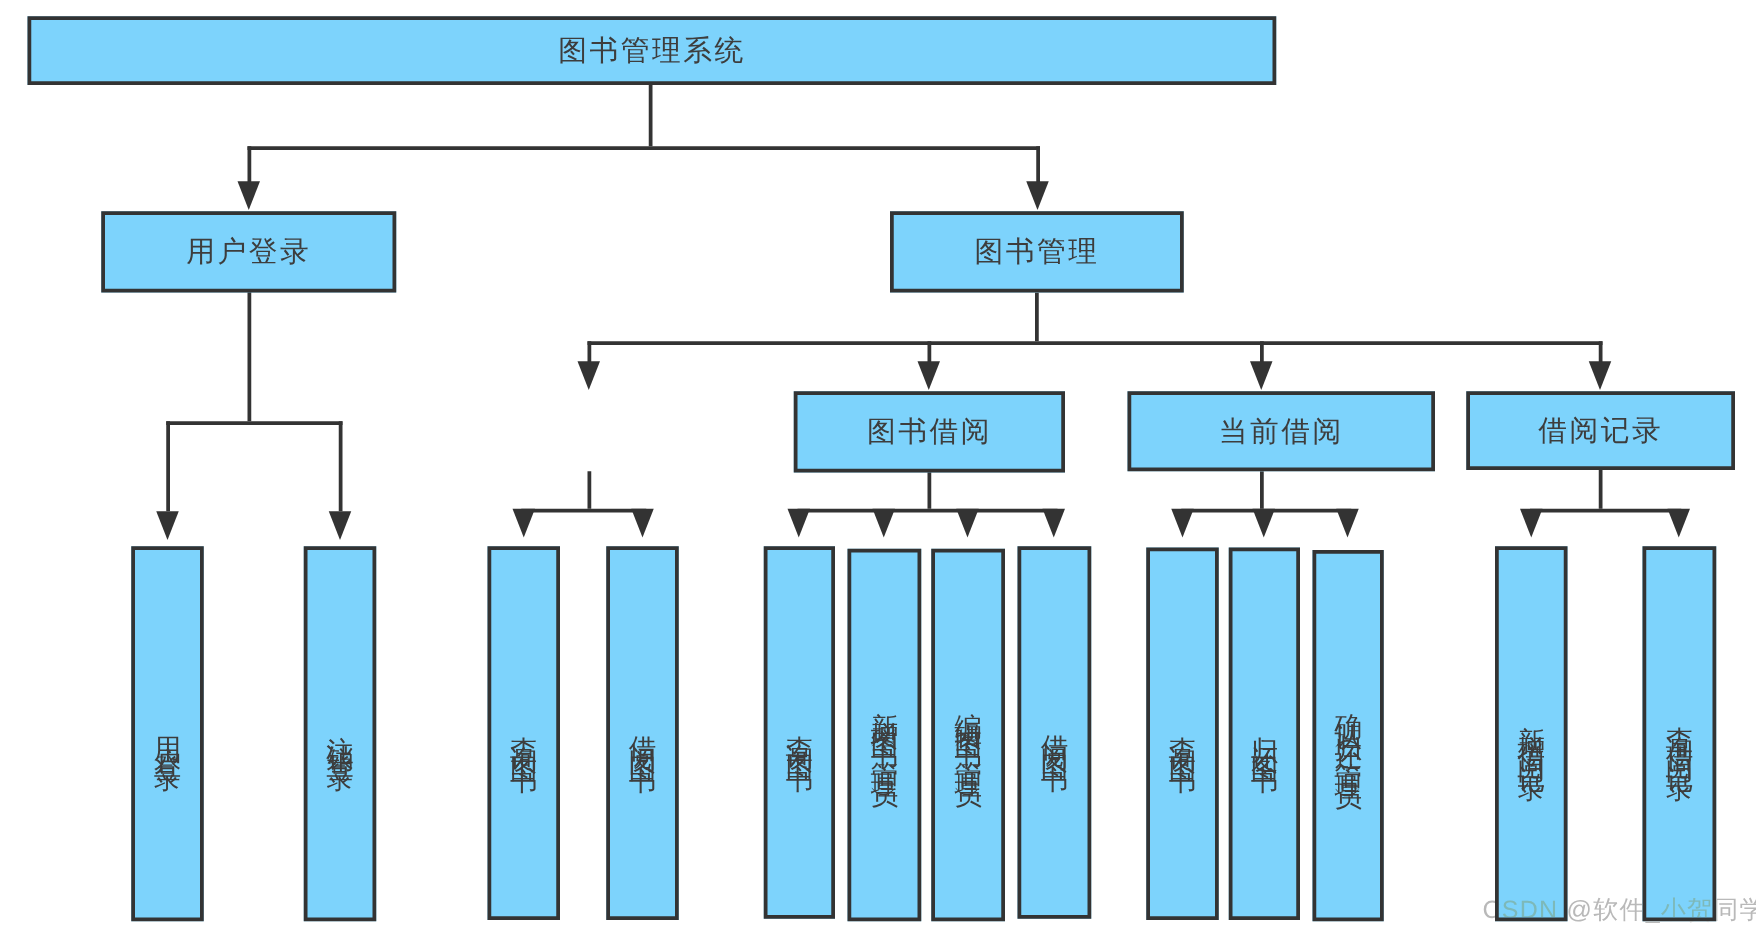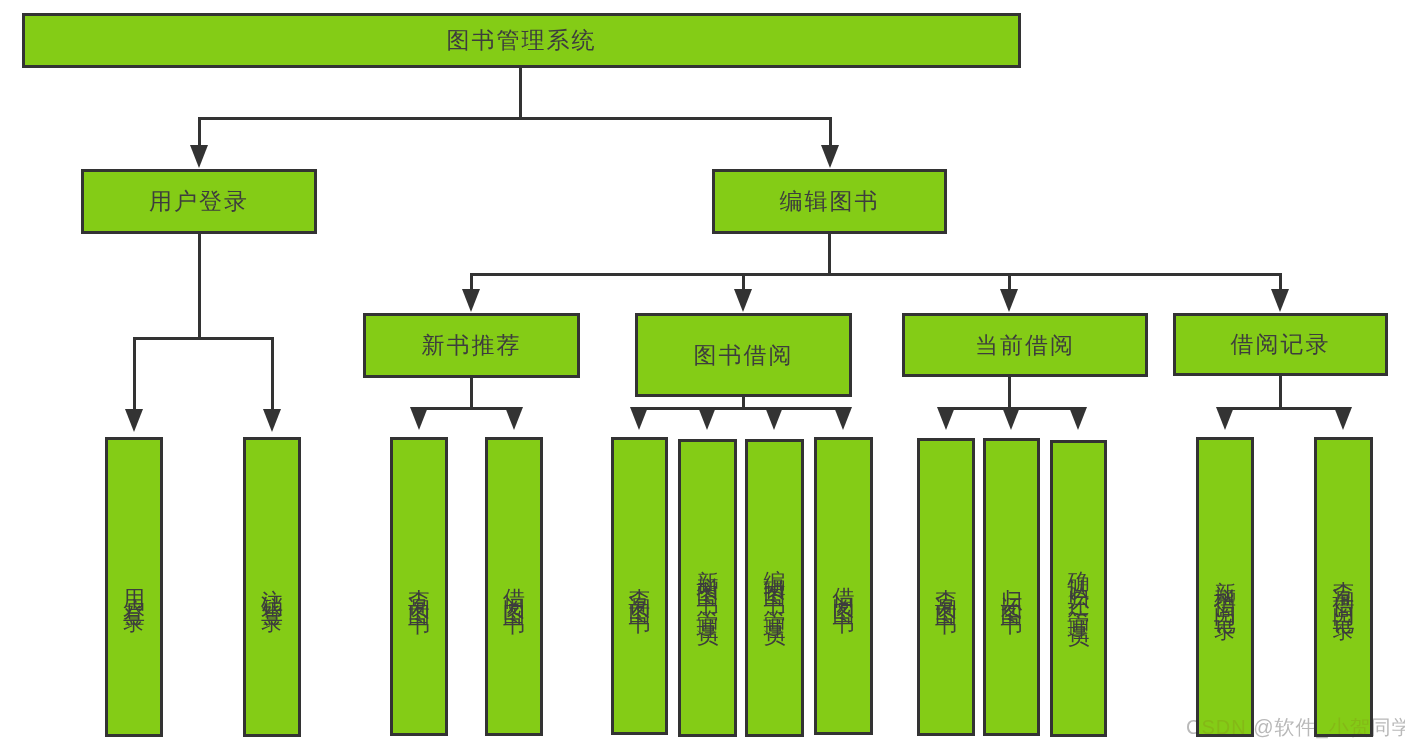--- a/index.html
+++ b/index.html
@@ -1,21 +1,21 @@
 <!DOCTYPE html>
 <html><head>
 <meta charset="utf-8">
 <style>
   html,body{margin:0;padding:0;background:#ffffff;}
   .stage{
     position:relative;width:1405px;height:747px;background:#ffffff;
     font-family:"Liberation Sans",sans-serif;color:#3d3d3d;overflow:hidden;
   }
   .box{
-    position:absolute;box-sizing:border-box;border:3px solid #333333;background:#84cc16;
+    position:absolute;box-sizing:border-box;border:3px solid #333333;background:#7dd3fc;
     display:flex;align-items:center;justify-content:center;z-index:2;
   }
   .hbox span{font-size:23px;letter-spacing:2px;color:#3d3d3d;white-space:nowrap;}
   .leaf span{
     writing-mode:vertical-rl;font-size:22px;letter-spacing:8px;line-height:1;
     color:#3d3d3d;
   }
   .vl{position:absolute;width:3px;background:#333333;z-index:1;}
   .hl{position:absolute;height:3px;background:#333333;z-index:1;}
   .ah{
@@ -83,27 +83,24 @@
   <div class="ah" style="left:1334px;top:407px;"></div>
 
   <div class="box hbox" style="left:22px;top:13px;width:999px;height:55px;">
     <span>图书管理系统</span>
   </div>
 
   <div class="box hbox" style="left:81px;top:169px;width:236px;height:65px;">
     <span>用户登录</span>
   </div>
   <div class="box hbox" style="left:712px;top:169px;width:235px;height:65px;">
-    <span>编辑图书</span>
+    <span>图书管理</span>
   </div>
 
-  <div class="box hbox" style="left:363px;top:313px;width:217px;height:65px;">
-    <span>新书推荐</span>
-  </div>
-  <div class="box hbox" style="left:635px;top:313px;width:217px;height:84px;text-align:right;">
+  <div class="box hbox" style="left:635px;top:313px;width:217px;height:65px;text-align:right;">
     <span>图书借阅</span>
   </div>
   <div class="box hbox" style="left:902px;top:313px;width:246px;height:64px;">
     <span>当前借阅</span>
   </div>
   <div class="box hbox" style="left:1173px;top:313px;width:215px;height:63px;">
     <span>借阅记录</span>
   </div>
 
   <div class="box leaf" style="left:105px;top:437px;width:58px;height:300px;">

